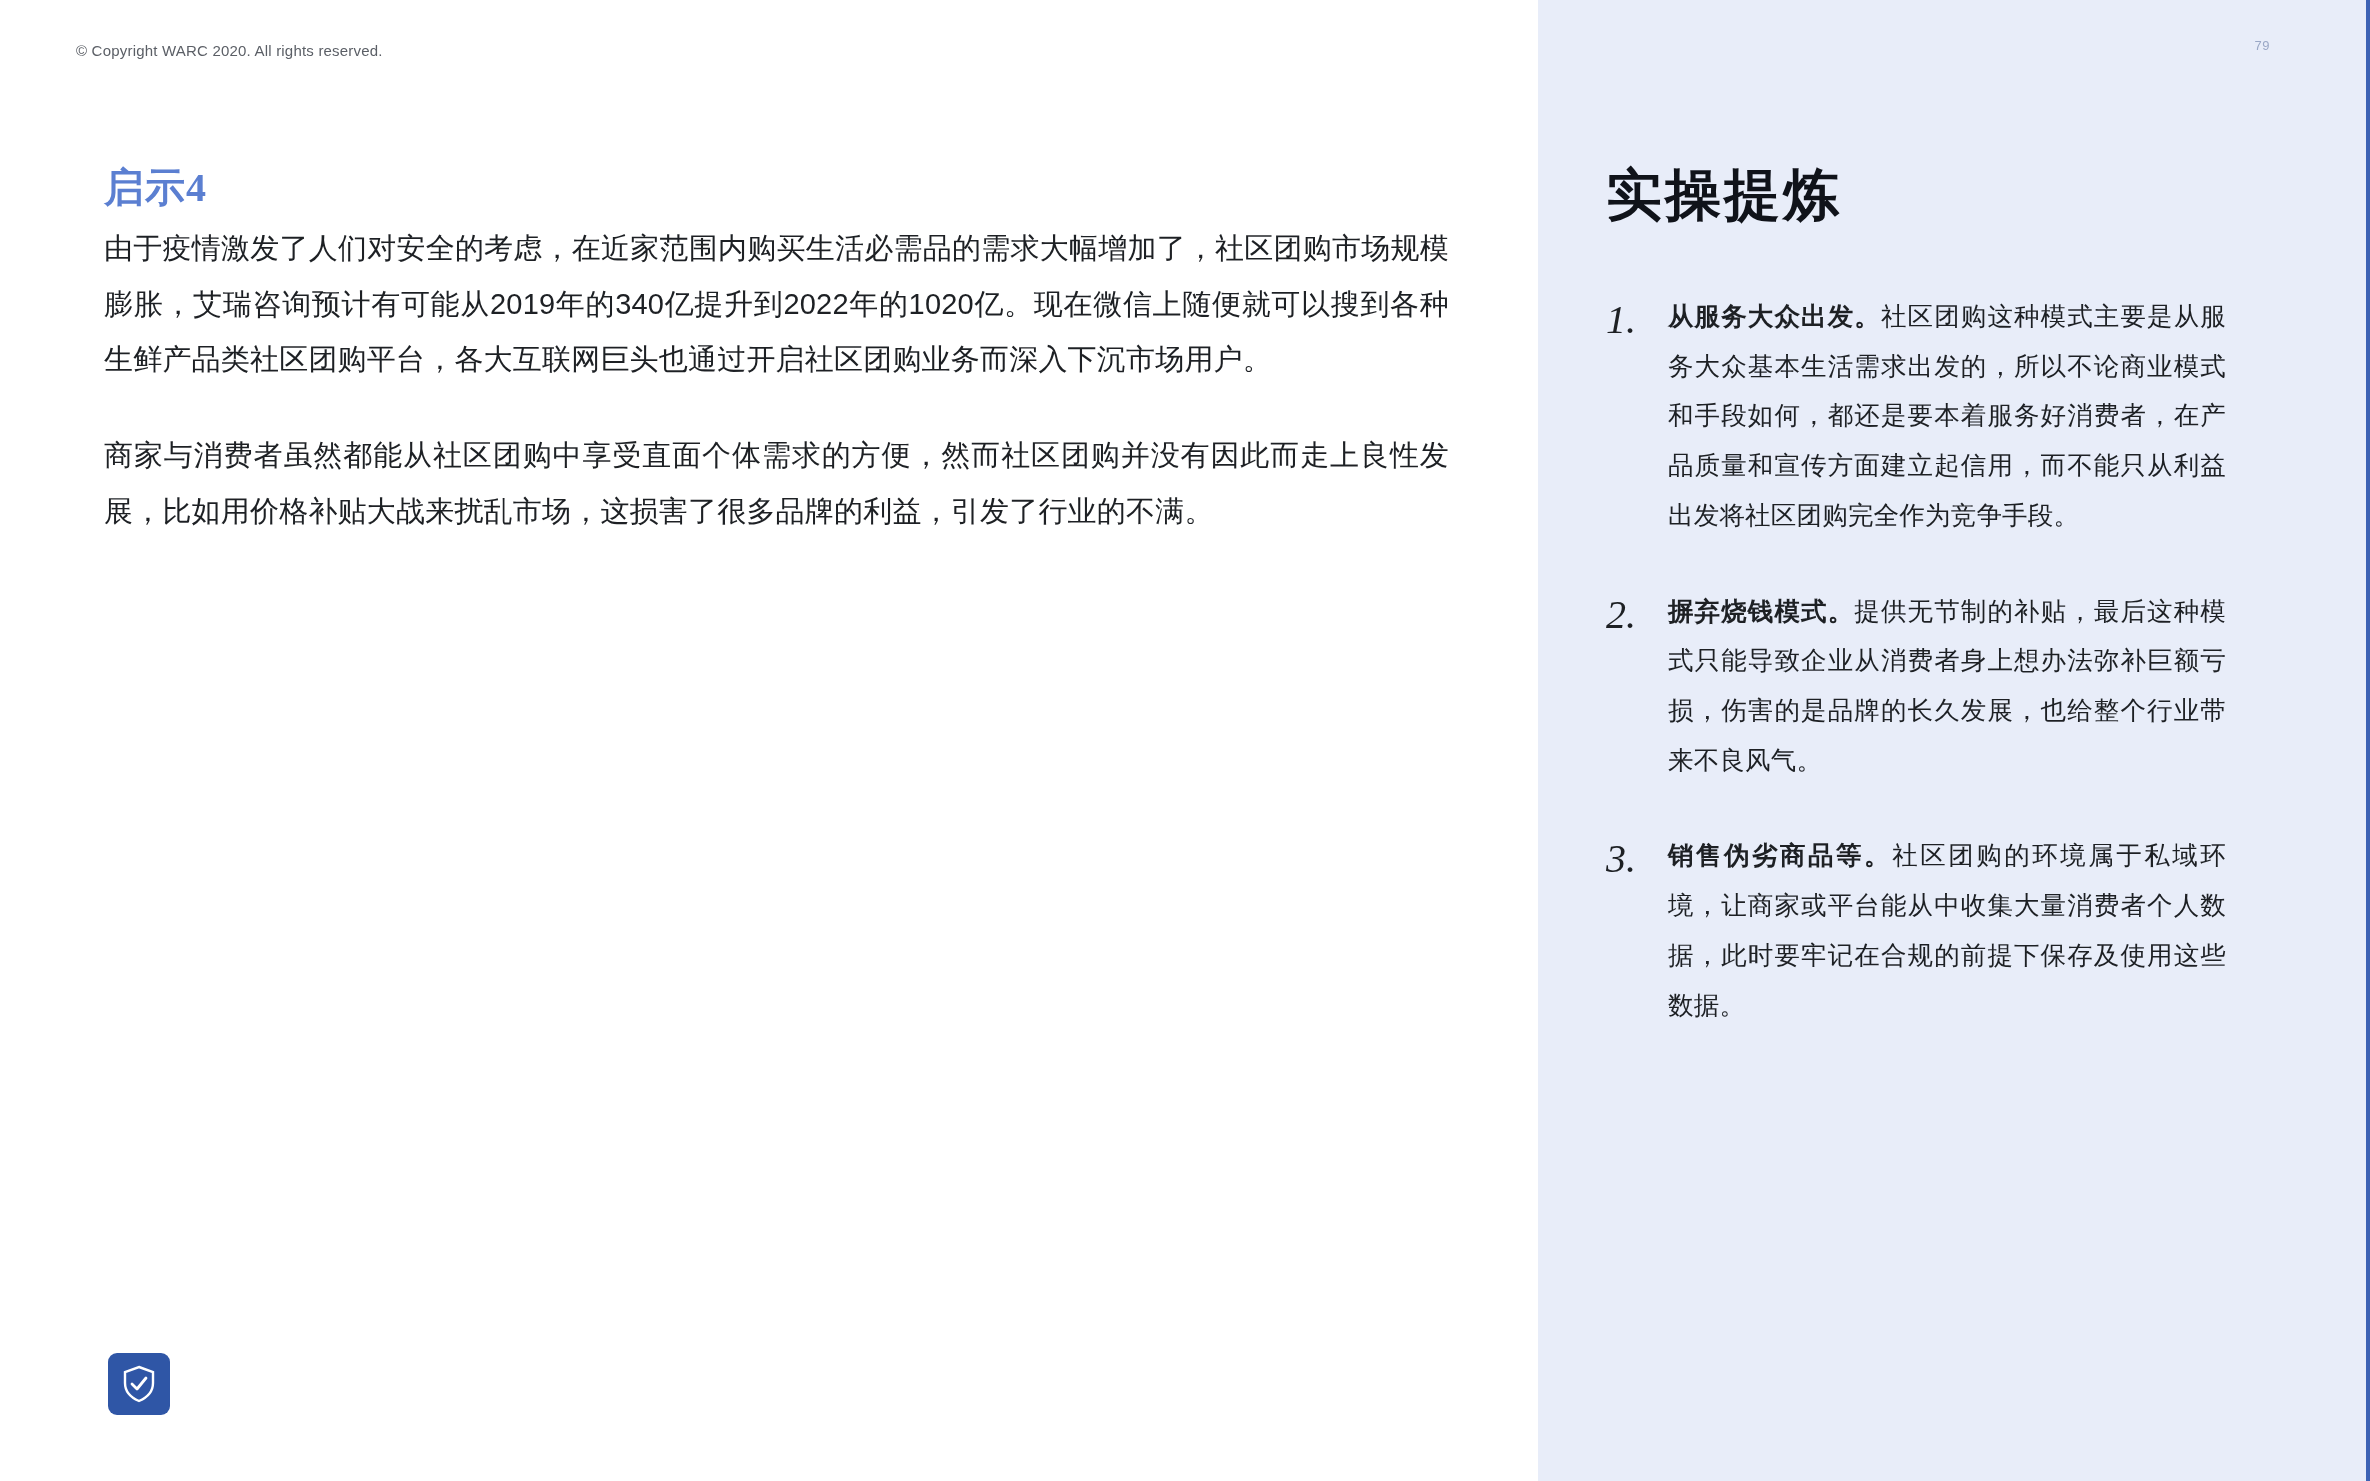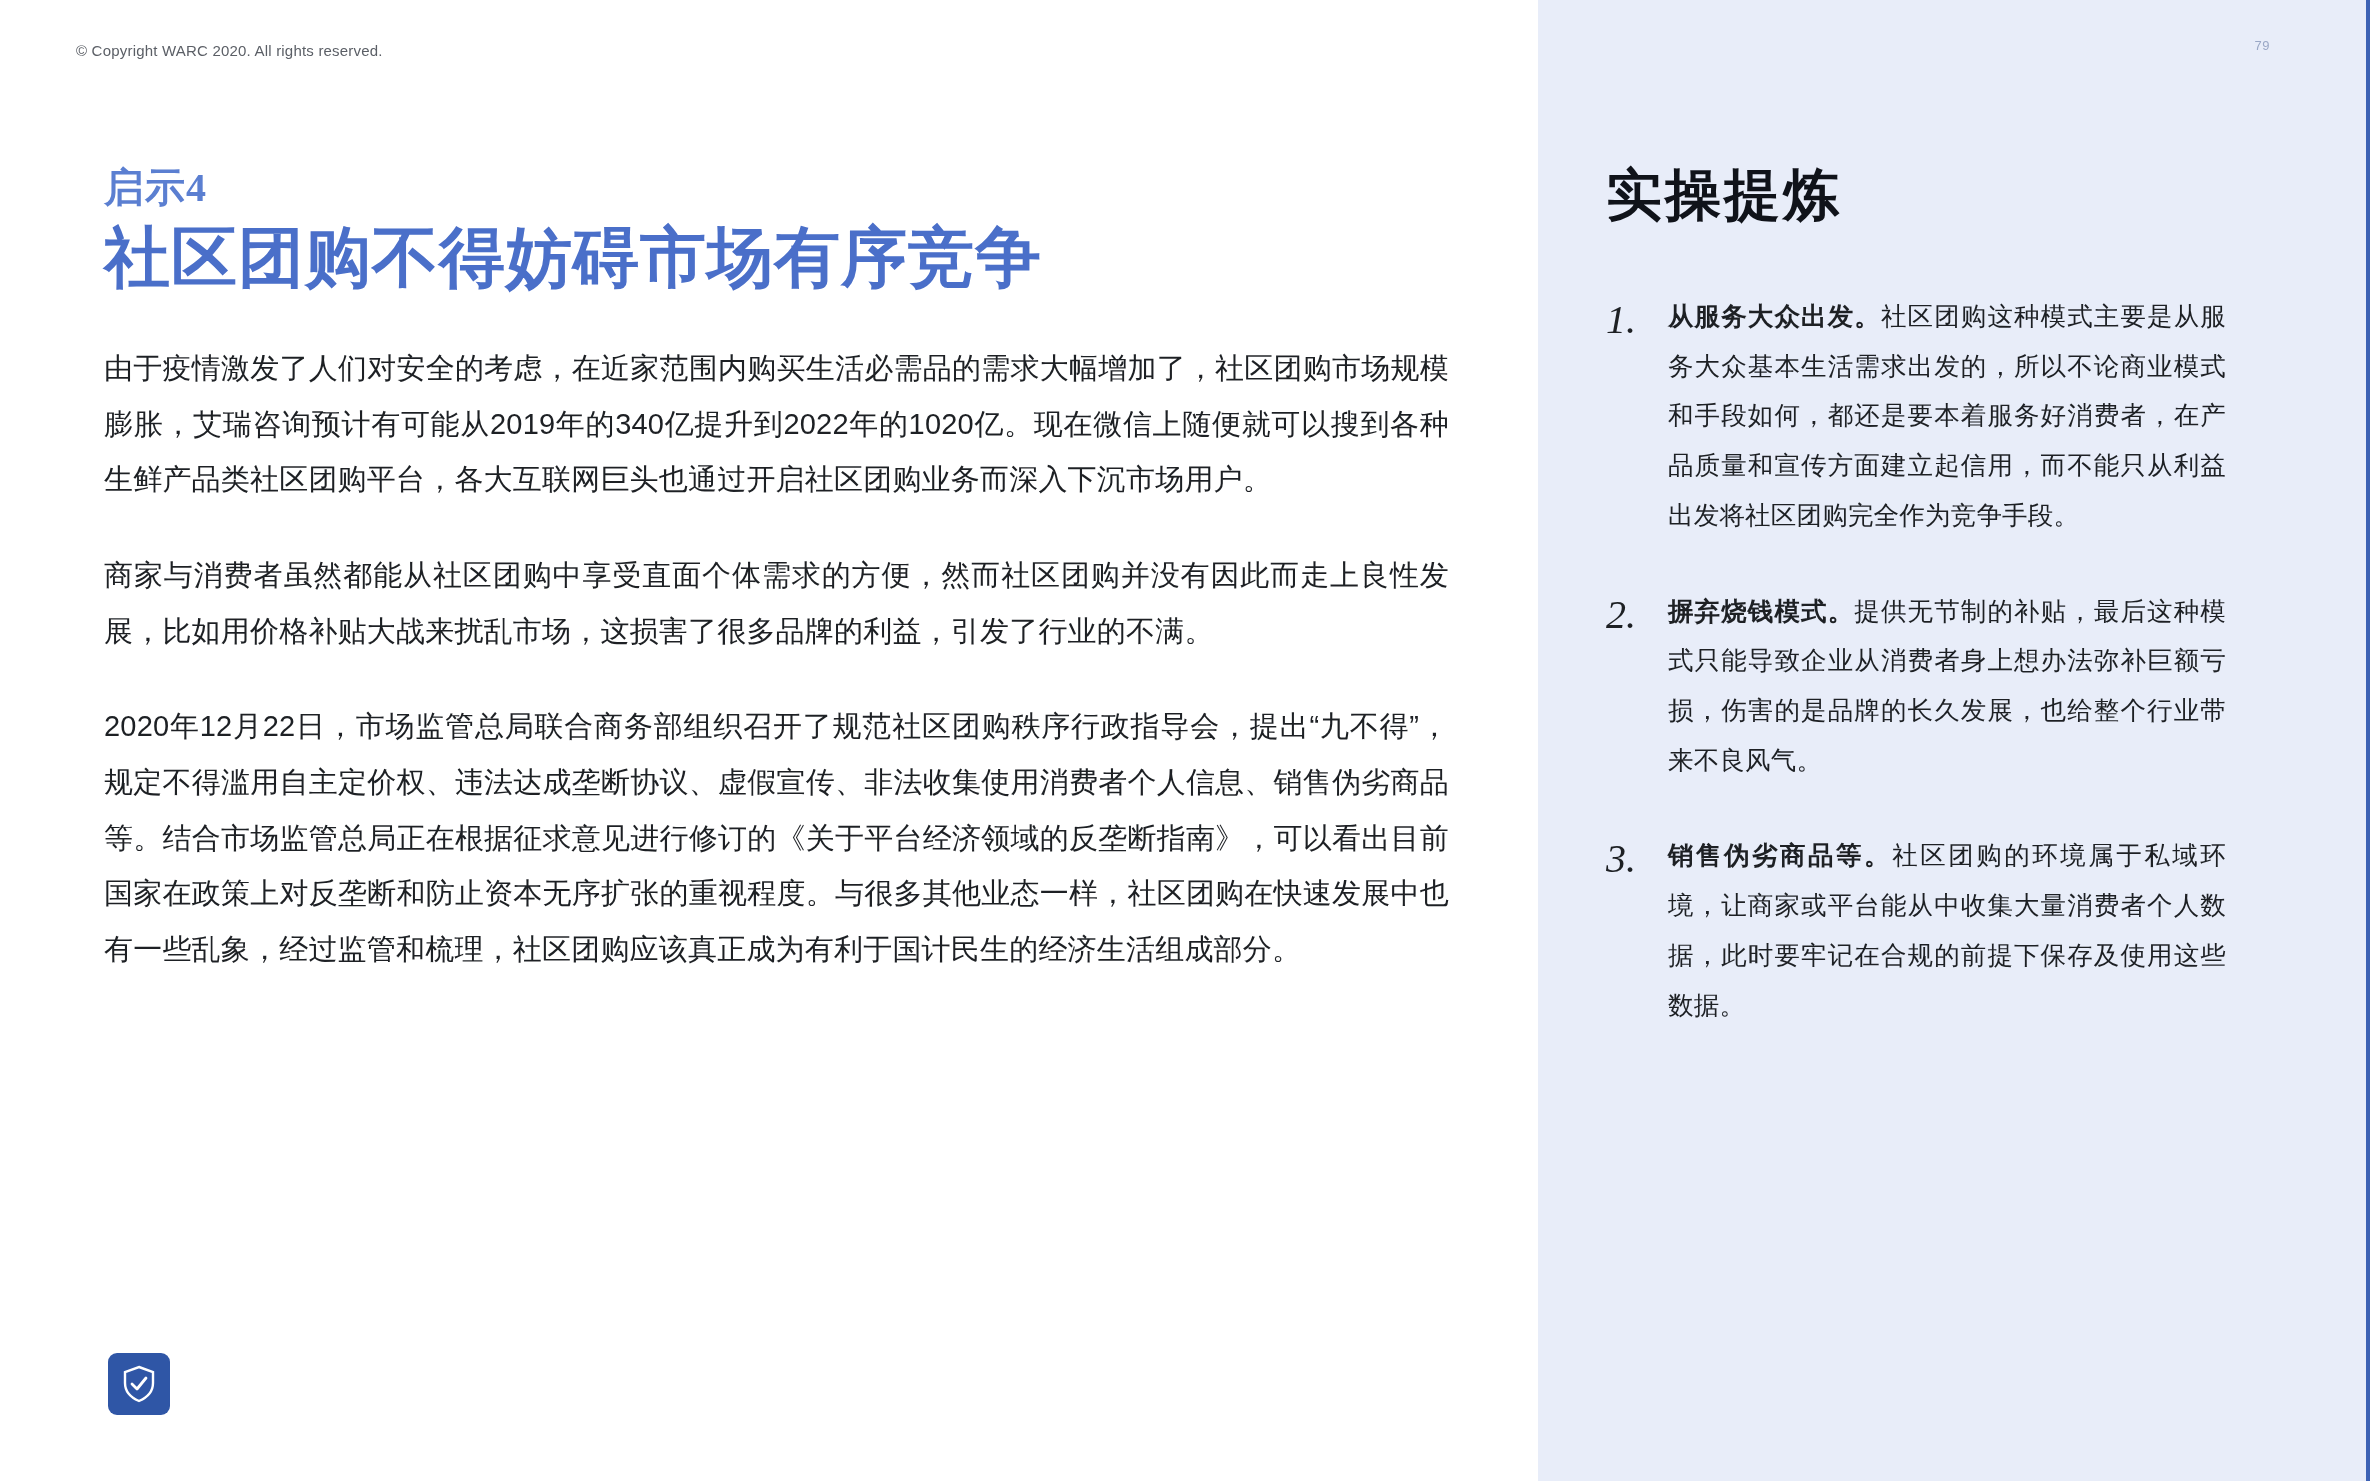--- a/index.html
+++ b/index.html
@@ -176,25 +176,23 @@
 <body>
 
 <div class="page">
 
   <div class="left-col">
 
     <div class="copyright">© Copyright WARC 2020. All rights reserved.</div>
 
     <div class="left-body">
       <div class="kicker">启示4</div>
-      <h1 class="headline">社区团购不得妨碍市场有序竞争</h1>
 
       <p class="para">由于疫情激发了人们对安全的考虑，在近家范围内购买生活必需品的需求大幅增加了，社区团购市场规模膨胀，艾瑞咨询预计有可能从2019年的340亿提升到2022年的1020亿。现在微信上随便就可以搜到各种生鲜产品类社区团购平台，各大互联网巨头也通过开启社区团购业务而深入下沉市场用户。</p>
       <p class="para">商家与消费者虽然都能从社区团购中享受直面个体需求的方便，然而社区团购并没有因此而走上良性发展，比如用价格补贴大战来扰乱市场，这损害了很多品牌的利益，引发了行业的不满。</p>
-      <p class="para">2020年12月22日，市场监管总局联合商务部组织召开了规范社区团购秩序行政指导会，提出“九不得”，规定不得滥用自主定价权、违法达成垄断协议、虚假宣传、非法收集使用消费者个人信息、销售伪劣商品等。结合市场监管总局正在根据征求意见进行修订的《关于平台经济领域的反垄断指南》，可以看出目前国家在政策上对反垄断和防止资本无序扩张的重视程度。与很多其他业态一样，社区团购在快速发展中也有一些乱象，经过监管和梳理，社区团购应该真正成为有利于国计民生的经济生活组成部分。</p>
     </div>
 
     <div class="logo">
       <svg width="34" height="38" viewBox="0 0 34 38" aria-hidden="true">
         <path d="M17 2 L31 7 V18 C31 27 24 33 17 36 C10 33 3 27 3 18 V7 Z" fill="none" stroke="#ffffff" stroke-width="2.4"></path>
         <path d="M10 19 L15 24 L24 13" fill="none" stroke="#ffffff" stroke-width="2.8" stroke-linecap="round" stroke-linejoin="round"></path>
       </svg>
     </div>
   </div>
 

